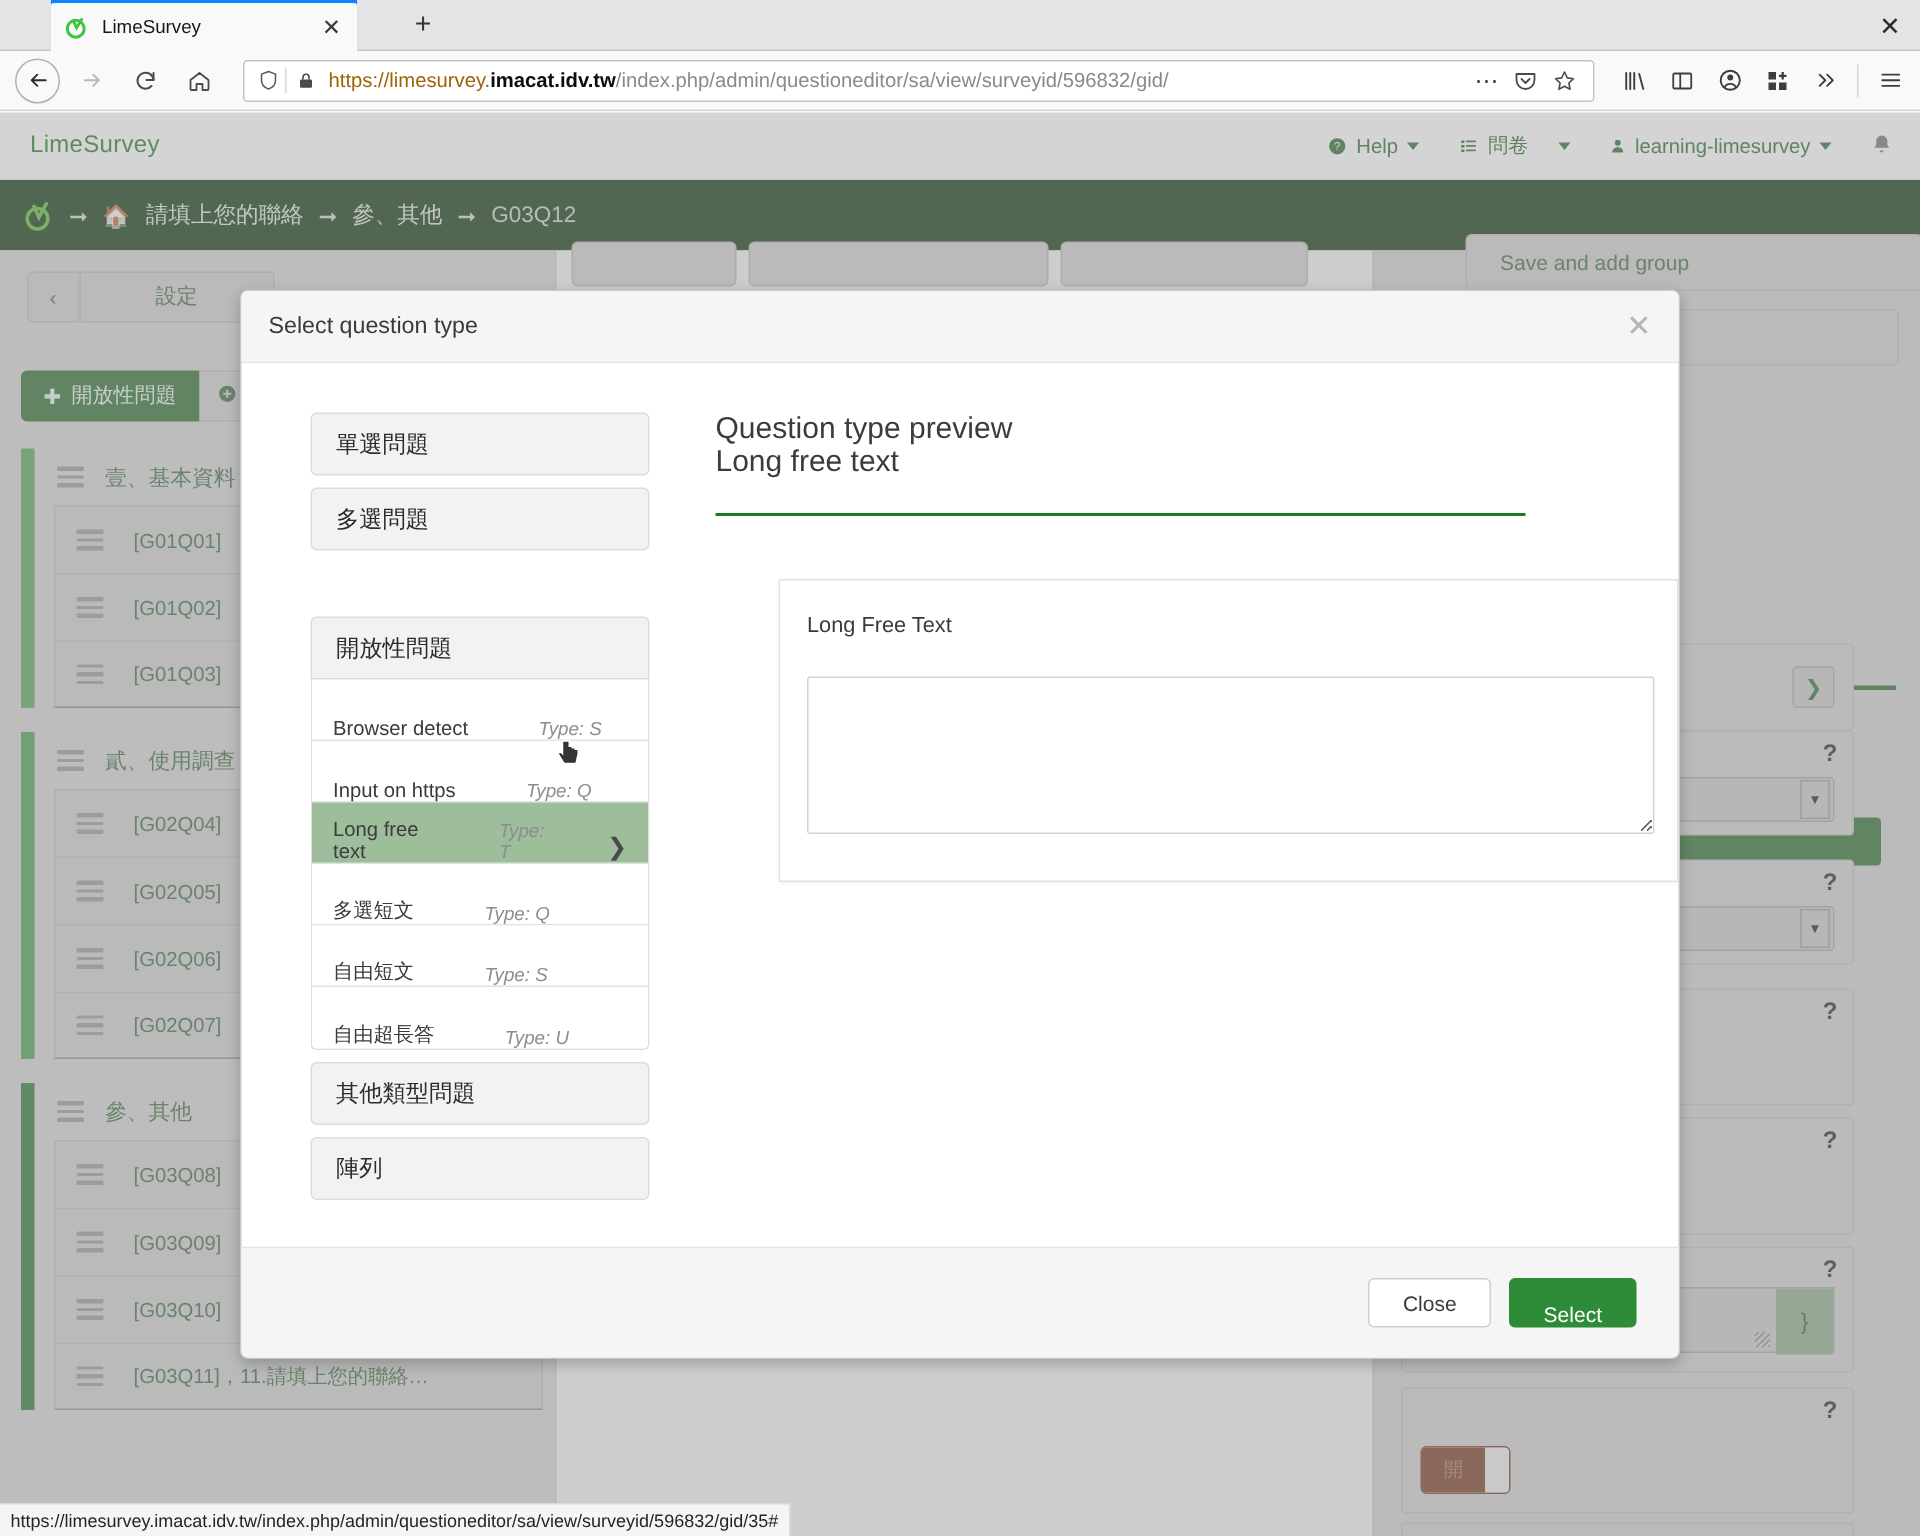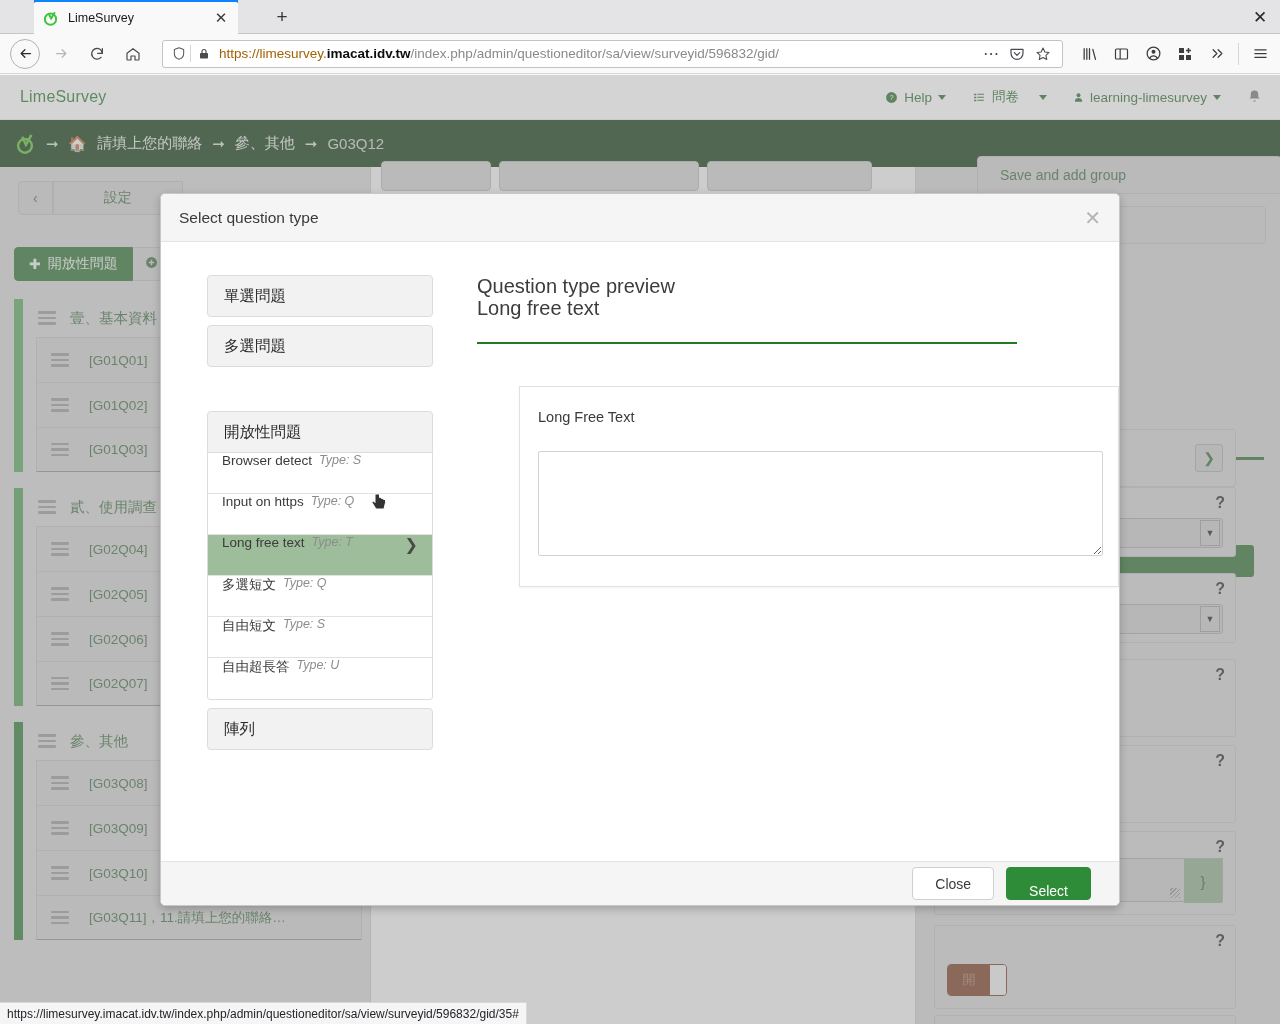--- a/index.html
+++ b/index.html
@@ -207,44 +207,45 @@
 
   .qtype-col { width:315px; padding-left:46px; }
   .acc-header {
     height:42px; background:#f2f2f2; border:1px solid #dcdcdc; border-radius:4px;
     display:flex; align-items:center; padding-left:16px; font-size:15.5px; color:#2b2b2b;
     margin-bottom:8px; cursor:pointer;
   }
   .acc-open { margin-bottom:0; border-radius:4px 4px 0 0;margin-top:44px; }
   .acc-list { border:1px solid #dcdcdc; border-top:none; border-radius:0 0 4px 4px; overflow:hidden; margin-bottom:8px; }
   .qtype-row {
-    height:41px; display:flex; align-items:flex-start; padding:0 14px;
+    height:41px; display:flex; align-items:flex-end; padding:0 14px;
     border-bottom:1px solid #e2e2e2; font-size:13.5px; color:#3a3a3a; cursor:pointer;
     background:#fff;
+    gap:40px;
   }
   .qtype-row:last-child { border-bottom:none; }
   .qtype-row .tp { font-style:italic; color:#8d8d8d; font-size:12.5px; margin-left:7px; }
   .qtype-row.sel { background:#9dbd9b; color:#3c3c3c; }
   .qtype-row .arrow { margin-left:auto; font-weight:bold; font-size:16px; color:#4a4a4a; }
   .cursor-hand { position:absolute; left:371px; top:493px; width:16px; height:18px; }
 
   .preview-col { flex:1; padding-left:44px; padding-right:0; }
   .preview-title { font-size:20px; color:#3c3c3c; line-height:1.12; font-weight:400; }
   .preview-rule { margin-top:22px; width:540px; height:2.5px; background:#1f7a21; }
   .preview-card {
     margin-top:42px; margin-left:42px; width:600px; background:#fff;
     border:1px solid #e1e1e1; box-shadow:0 1px 2px rgba(0,0,0,.05);
     padding:22px 18px 26px 18px;
   }
   .preview-q { font-size:14.5px; color:#3a3a3a; }
   .preview-textarea {
     margin-top:26px; width:565px; height:105px; border:1px solid #d3d3d3; background:#fff; border-radius:2px;
   }
   .modal-footer {
-    height:44px; background:#f5f5f5; border-top:1px solid #e3e3e3; border-radius:0 0 5px 5px;
+    height:74px; background:#f5f5f5; border-top:1px solid #e3e3e3; border-radius:0 0 5px 5px;
     display:flex; align-items:center; justify-content:flex-end; padding-right:28px; gap:12px;
   }
   .btn-close {
     height:33px; padding:0 22px; background:#fff; border:1px solid #cfcfcf; border-radius:4px;
     font-size:14px; color:#3a3a3a; cursor:pointer;
   }
   .btn-select {
     height:33px; padding:15px 22px; background:#2e8b37; border:1px solid #2e8b37; border-radius:4px;
     font-size:14px; color:#fff; cursor:pointer;
   }
@@ -692,20 +693,23 @@
             <span>自由短文</span>
             <span class="tp">Type: S</span>
           </div>
           <div class="qtype-row">
             <span>自由超長答</span>
             <span class="tp">Type: U</span>
           </div>
         </div>
 
         <div class="acc-header">
+          <span>其他類型問題</span>
+        </div>
+        <div class="acc-header">
           <span>陣列</span>
         </div>
       </div>
 
       <div class="preview-col">
         <div class="preview-title">
           <div>Question type preview</div>
           <div>Long free text</div>
         </div>
         <div class="preview-rule"></div>

